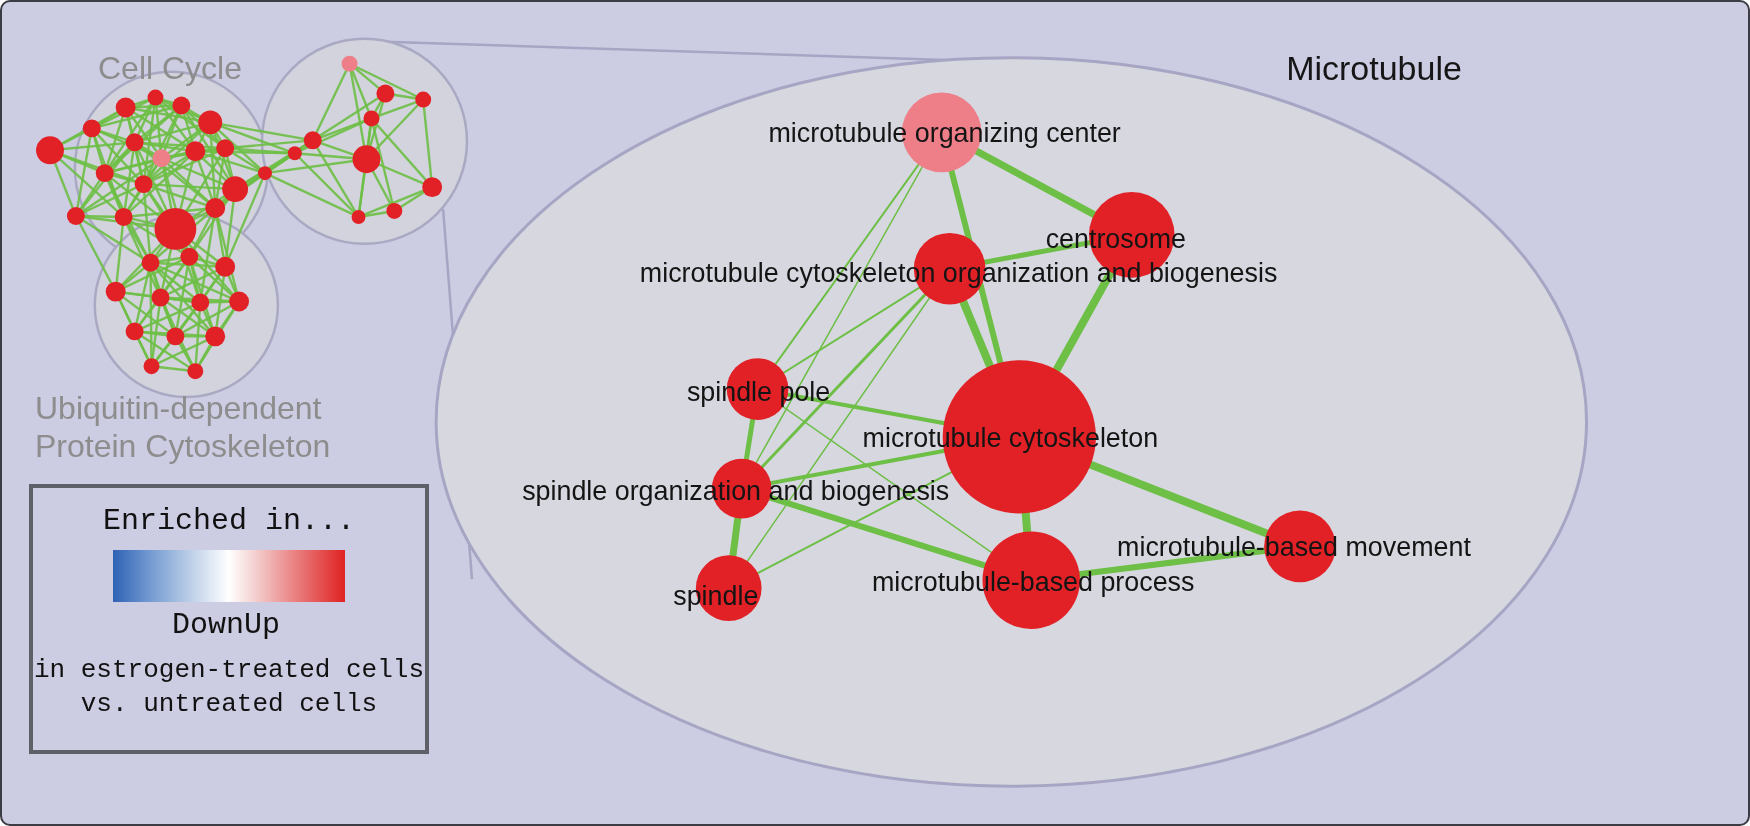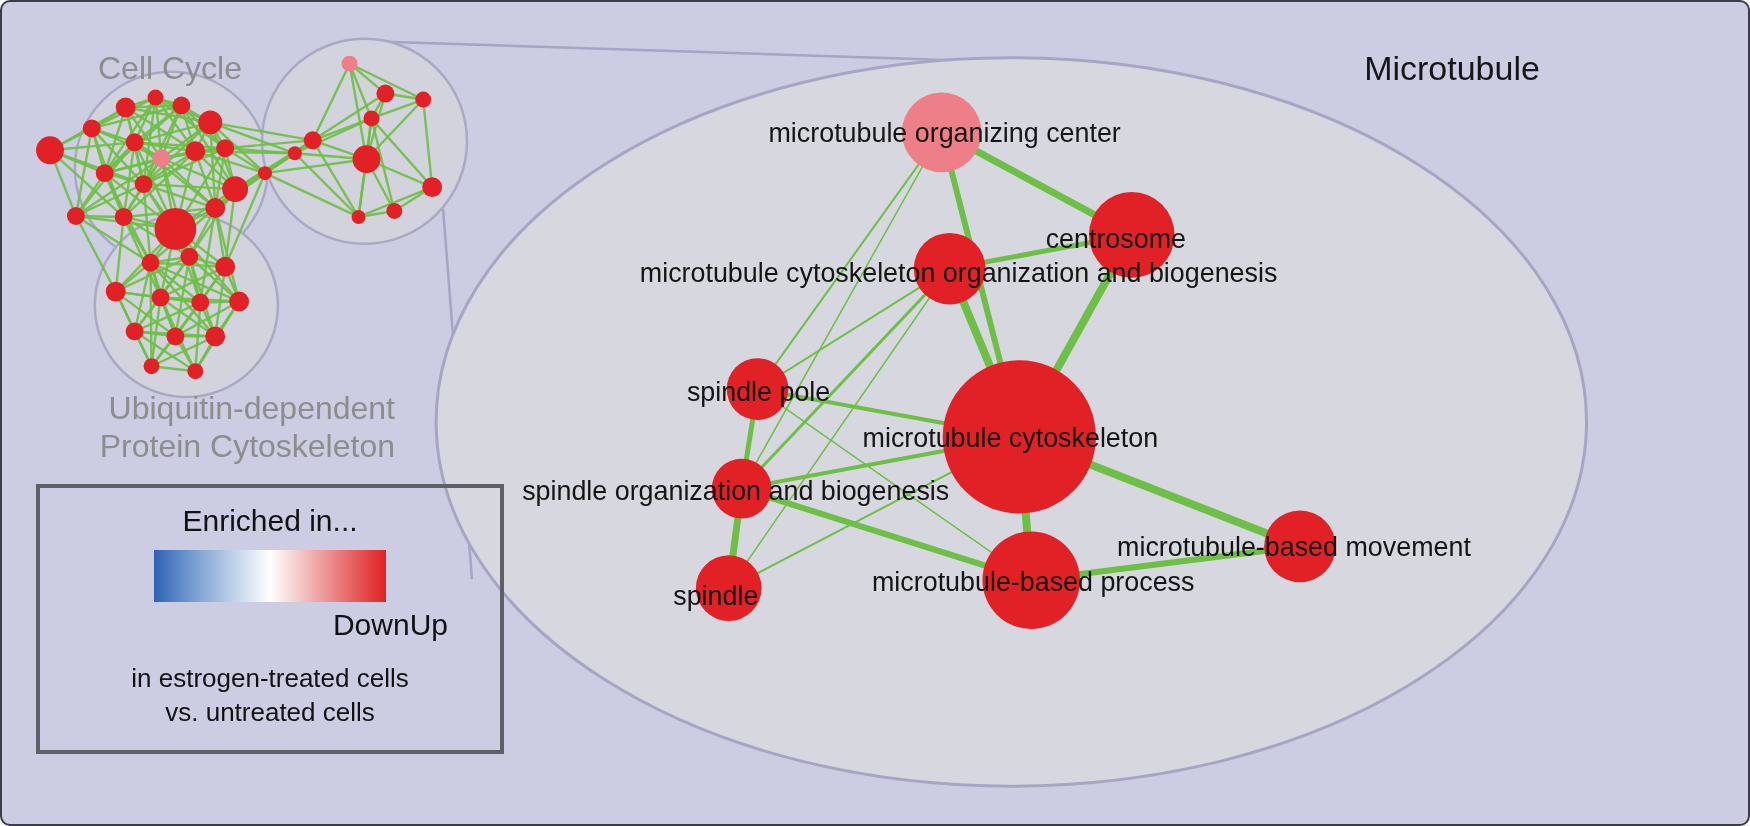--- a/index.html
+++ b/index.html
@@ -10,35 +10,35 @@
     border:2px solid #3c3c44;
     border-radius:10px;
     box-sizing:border-box;
     overflow:hidden;
   }
   svg.scene{position:absolute;left:0;top:0;width:100%;height:100%;}
   svg.scene text{font-family:"Liberation Sans", sans-serif;font-size:27px;fill:#141414;}
   .overlay{position:absolute;pointer-events:none;}
   .lbl-gray{color:#8d8d8d;font-size:32px;line-height:1.18;}
   .lbl-cellcycle{left:48px;top:48px;width:240px;text-align:center;}
-  .lbl-ubiq{left:33px;top:388px;width:360px;text-align:right;}
-  .lbl-title{left:1300px;top:46px;width:300px;text-align:center;color:#161616;font-size:34px;line-height:1.2;}
+  .lbl-ubiq{left:33px;top:388px;width:360px;text-align:left;}
+  .lbl-title{left:1222px;top:46px;width:300px;text-align:center;color:#161616;font-size:34px;line-height:1.2;}
   .legend{
-    position:absolute;left:34px;top:482px;width:468px;height:270px;
-    border:4px solid #5f6067;box-sizing:border-box;
+    position:absolute;left:27px;top:482px;width:400px;height:270px;
+    border:4px solid #5f6067;box-sizing:border-box;font-family:Liberation Mono, monospace;
   }
   .legend-title{margin-top:16px;text-align:center;font-size:30px;color:#111;}
   .legend-gradient{
     width:232px;height:52px;margin:12px auto 0 auto;
     background:linear-gradient(to right,
       #2f62b5 0%, #6f97cf 15%, #c3d4ea 35%, #ffffff 50%,
       #f3cccc 62%, #e97a7a 80%, #e02222 100%);
   }
-  .legend-row{display:flex;justify-content:flex-end;padding:6px 52px 0 46px;font-size:30px;color:#111;}
-  .legend-note{margin-top:20px;text-align:center;font-size:26px;color:#111;line-height:1.3;}
+  .legend-row{display:flex;justify-content:center;padding:6px 52px 0 46px;font-size:30px;color:#111;}
+  .legend-note{margin-top:12px;text-align:center;font-size:26px;color:#111;line-height:1.3;}
 </style>
 </head>
 <body>
 
 <div class="canvas">
 
   <svg class="scene" id="scene" viewBox="0 0 1750 826">
     <g id="g-callout">
         <line x1="383" y1="40" x2="1000" y2="60" stroke="#a6a6c4" stroke-width="2.5"></line>
         <line x1="441" y1="208" x2="470" y2="580" stroke="#a6a6c4" stroke-width="2.5"></line>

